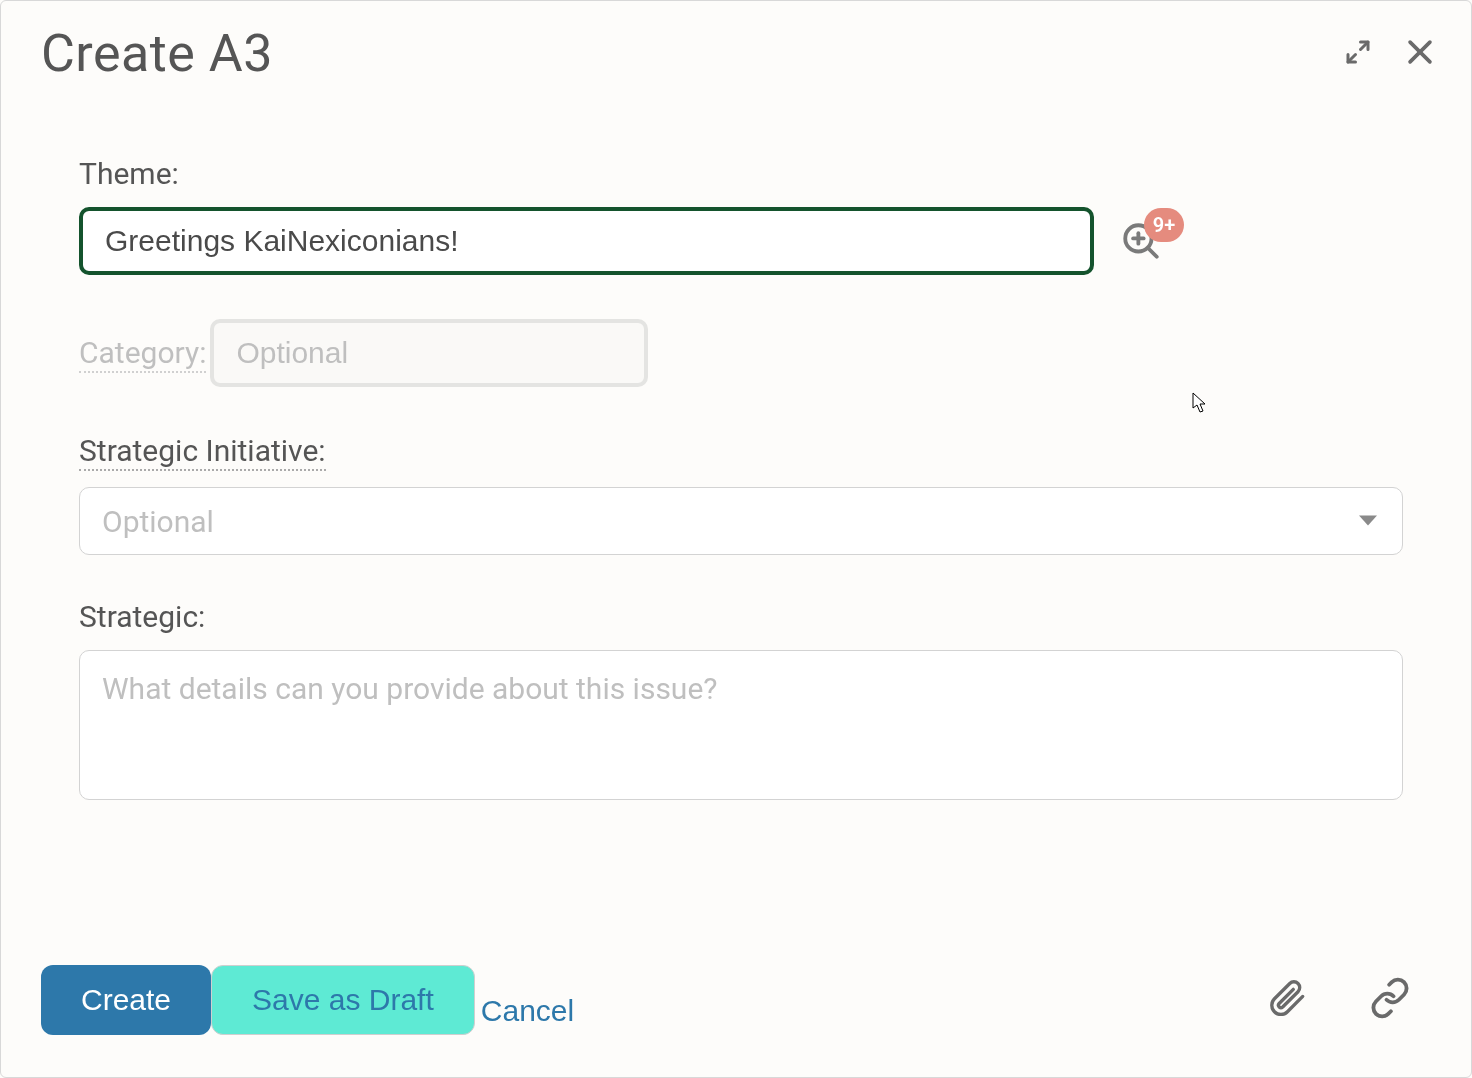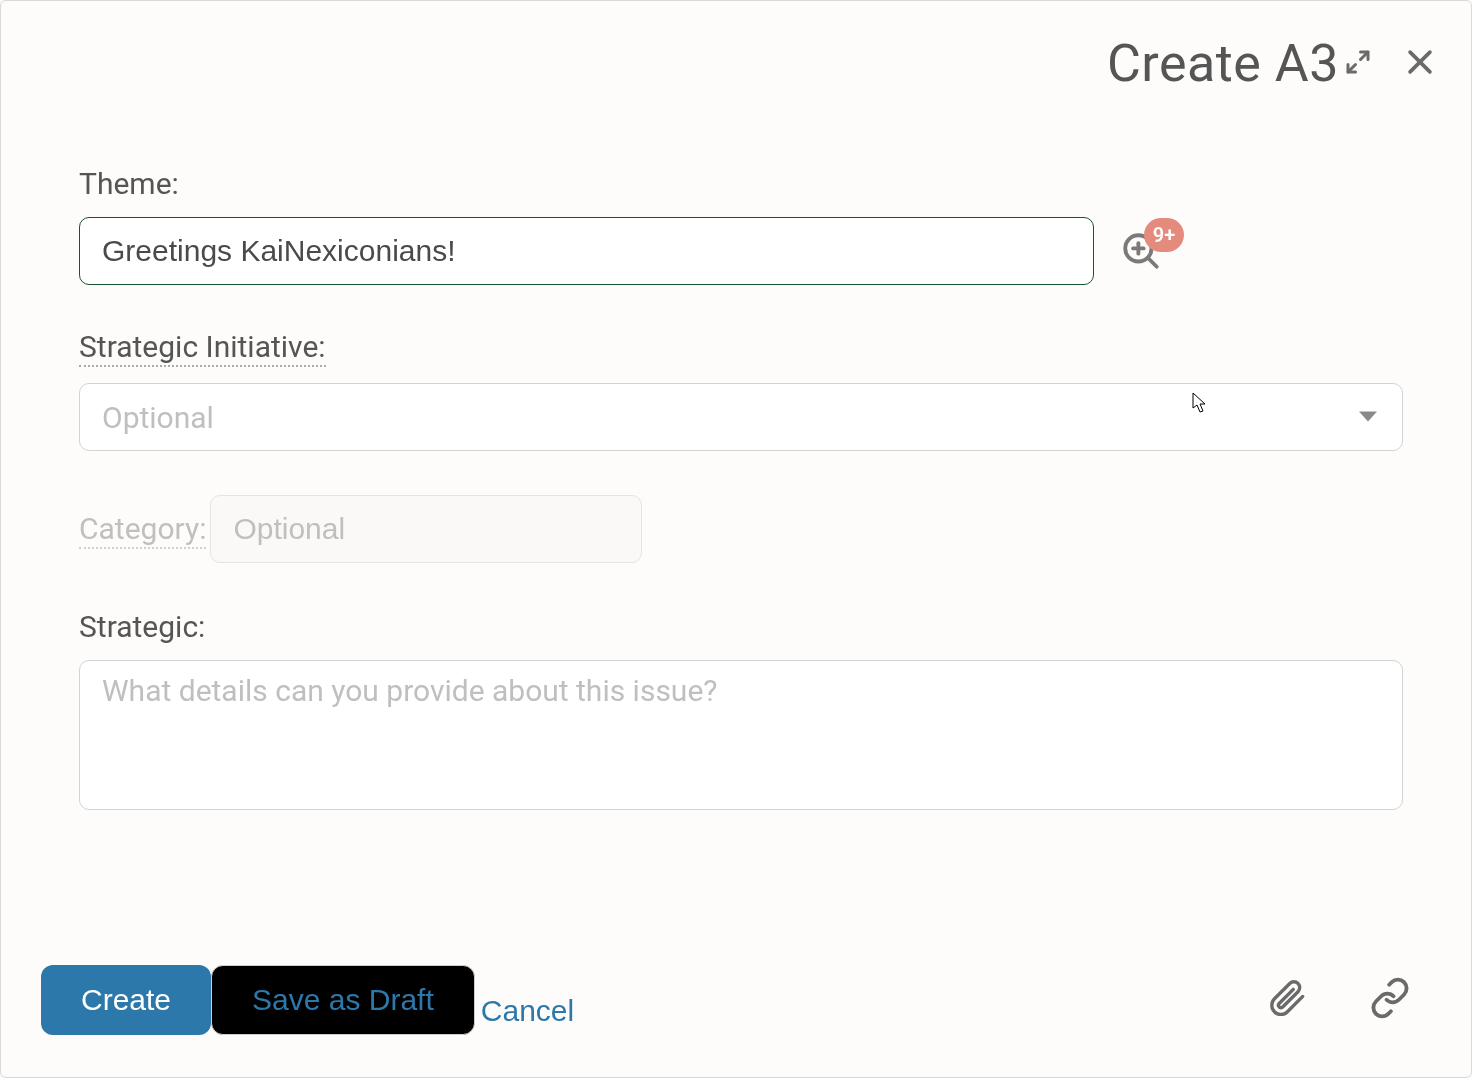--- a/index.html
+++ b/index.html
@@ -17,22 +17,22 @@
     top: 0; left: 0; right: 0; bottom: 0;
     border: 1px solid #d8d8d8;
     background: #fdfcfa;
     border-radius: 6px;
     display: flex;
     flex-direction: column;
   }
   .modal-header {
     display: flex;
     align-items: flex-start;
-    justify-content: flex-end;
-    padding: 32px 30px 0 40px;
+    justify-content: space-between;
+    padding: 22px 30px 0 40px;
   }
   .modal-title {
     font-size: 52px;
     font-weight: 400;
     color: #555;
     letter-spacing: 0.5px;
   }
   .header-icons {
     display: flex;
     align-items: center;
@@ -71,21 +71,21 @@
     padding-bottom: 1px;
   }
   .theme-row {
     display: flex;
     align-items: center;
     gap: 26px;
   }
   .text-input {
     flex: 1;
     height: 68px;
-    border: 1px solid #14532d;
+    border: 4px solid #14532d;
     border-radius: 10px;
     background: #fff;
     font-size: 30px;
     color: #4a4a4a;
     padding: 0 22px;
     outline: none;
   }
   .text-input::placeholder { color: #bfbfbf; }
   .search-plus {
     position: relative;
@@ -151,21 +151,21 @@
 
   .textarea {
     width: 100%;
     min-height: 150px;
     border: 1px solid #d3d3d3;
     border-radius: 10px;
     background: #fff;
     font-size: 30px;
     font-family: inherit;
     color: #0c4a6e;
-    padding: 12px 22px;
+    padding: 20px 22px;
     outline: none;
     resize: none;
   }
   .textarea::placeholder { color: #bfbfbf; }
 
   .field.background-field { margin-bottom: 0; }
 
   .modal-footer {
     display: flex;
     align-items: center;
@@ -185,21 +185,21 @@
     border: none;
     display: inline-flex;
     align-items: center;
     justify-content: center;
   }
   .btn-primary {
     background: #2d78aa;
     color: #fff;
   }
   .btn-outline {
-    background: #000000;
+    background: #5eead4;
     color: #2d78aa;
     border: 1.5px solid #cfcfcf;
   }
   .btn-link {
     background: none;
     color: #2d78aa;
     padding: 0 6px;
     height: auto;
     font-size: 30px;
     margin-top: 22px;
@@ -258,35 +258,35 @@
             <circle cx="10.5" cy="10.5" r="7.5"></circle>
             <line x1="21" y1="21" x2="16" y2="16"></line>
             <line x1="10.5" y1="7.5" x2="10.5" y2="13.5"></line>
             <line x1="7.5" y1="10.5" x2="13.5" y2="10.5"></line>
           </svg>
           <span class="badge">9+</span>
         </div>
       </div>
     </div>
 
+    <div class="field disabled">
+      <label class="field-label dotted-underline">Category:</label>
+      <input type="text" class="text-input" disabled="" placeholder="Optional" style="">
+    </div>
+
     <div class="field">
       <label class="field-label dotted-underline">Strategic Initiative:</label>
       <div class="select-wrap">
         <div class="select-input">Optional</div>
         <span class="select-caret">
           <svg width="18" height="12" viewBox="0 0 18 12">
               <polygon points="0,1 18,1 9,11" fill="currentColor"></polygon>
             </svg>
         </span>
       </div>
-    </div>
-
-    <div class="field disabled">
-      <label class="field-label dotted-underline">Category:</label>
-      <input type="text" class="text-input" disabled="" placeholder="Optional" style="">
     </div>
 
     <div class="field background-field">
       <label class="field-label">Strategic:</label>
       <textarea class="textarea" placeholder="What details can you provide about this issue?" style=""></textarea>
     </div>
 
   </div>
 
   <div class="modal-footer">

